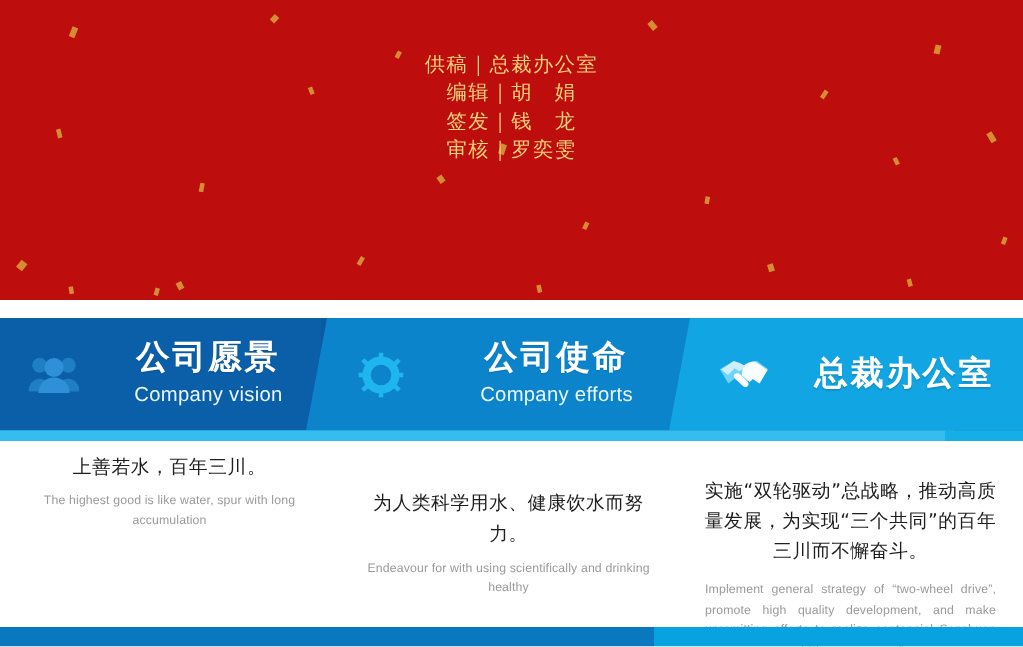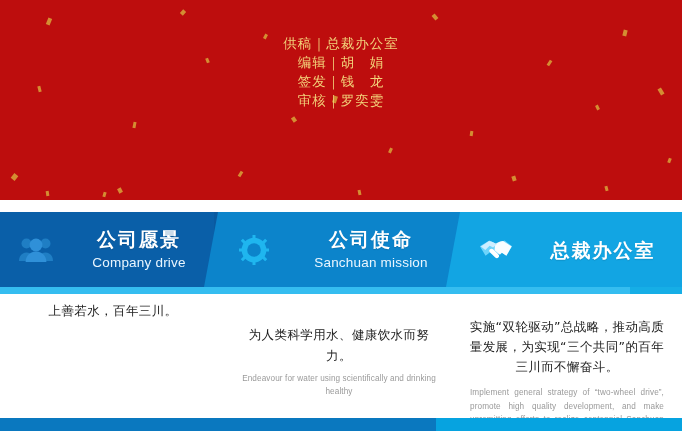--- a/index.html
+++ b/index.html
@@ -47,21 +47,21 @@
   .p3 .panel-inner{padding-left:28px;}
 
   .p-icon{
     flex:0 0 auto;width:44px;height:40px;display:flex;
     align-items:center;justify-content:center;margin-right:6px;
   }
   .p-icon svg{display:block;}
 
   .p-text{display:flex;flex-direction:column;align-items:center;flex:1 1 auto;}
   .p-title{
-    color:#ffffff;font-size:19px;font-weight:bold;letter-spacing:2px;
+    color:#ffffff;font-size:22px;font-weight:bold;letter-spacing:2px;
     line-height:24px;font-family:"DejaVu Sans","Liberation Sans",sans-serif;
     text-shadow:0 1px 1px rgba(0,0,0,.12);
   }
   .p-sub{
     color:#eaf6ff;font-size:13.5px;line-height:20px;margin-top:2px;
     font-family:"Liberation Sans",sans-serif;letter-spacing:.2px;
   }
 
   
   .panel-underline{
@@ -147,21 +147,21 @@
             <circle cx="7.5" cy="6.5" r="5" fill="#1f7ec4"></circle>
             <circle cx="26.5" cy="6.5" r="5" fill="#1f7ec4"></circle>
             <path d="M0 24c0-5.2 3.4-8.5 7.5-8.5S15 18.8 15 24z" fill="#1f7ec4"></path>
             <path d="M19 24c0-5.2 3.4-8.5 7.5-8.5S34 18.8 34 24z" fill="#1f7ec4"></path>
             <circle cx="17" cy="8" r="6.4" fill="#2f90d8"></circle>
             <path d="M6.6 25c0-6.2 4.6-10.4 10.4-10.4S27.4 18.8 27.4 25z" fill="#2f90d8"></path>
           </svg>
         </span>
         <span class="p-text">
           <span class="p-title">公司愿景</span>
-          <span class="p-sub">Company drive</span>
+          <span class="p-sub">Company vision</span>
         </span>
       </div>
     </div>
 
     <div class="panel p2">
       <div class="panel-inner">
         <span class="p-icon">
           <svg width="30" height="30" viewBox="0 0 32 32" aria-hidden="true">
             <g fill="#1fb6ef">
               <circle cx="16" cy="16" r="13.2"></circle>
@@ -174,21 +174,21 @@
               <rect x="3.2" y="4.4" width="3.2" height="5" transform="rotate(-45 4.8 6.9)"></rect>
               <rect x="25.6" y="4.4" width="3.2" height="5" transform="rotate(45 27.2 6.9)"></rect>
               <rect x="3.2" y="22.6" width="3.2" height="5" transform="rotate(45 4.8 25.1)"></rect>
               <rect x="25.6" y="22.6" width="3.2" height="5" transform="rotate(-45 27.2 25.1)"></rect>
             </g>
             <circle cx="16" cy="16" r="7.3" fill="#0c84cb"></circle>
           </svg>
         </span>
         <span class="p-text">
           <span class="p-title">公司使命</span>
-          <span class="p-sub">Sanchuan mission</span>
+          <span class="p-sub">Company efforts</span>
         </span>
       </div>
     </div>
 
     <div class="panel p3">
       <div class="panel-inner">
         <span class="p-icon">
           <svg width="36" height="26" viewBox="0 0 38 26" aria-hidden="true">
             <path d="M2 9 L12 3 L20 7 L28 3 L36 9 L30 19 L24 15 L19 20 L13 15 L8 19 Z" fill="#7fdcff" opacity=".85"></path>
             <path d="M18 7c2.6-2.1 5.4-3.3 8.5-3.6l9 6-5.6 9.6-4.6-3.2-2.2 2.1-5.6-4.6z" fill="#ffffff" opacity=".95"></path>
@@ -205,25 +205,26 @@
 
   <div class="panel-underline">
     <span class="seg-a"></span>
     <span class="seg-b"></span>
   </div>
 
   <div class="cols">
 
     <div class="col c1">
       <div class="cn">上善若水，百年三川。</div>
+      <div class="en">The highest good is like water, spur with long accumulation</div>
     </div>
 
     <div class="col c2">
       <div class="cn">为人类科学用水、健康饮水而努力。</div>
-      <div class="en">Endeavour for water using scientifically and drinking healthy</div>
+      <div class="en">Endeavour for with using scientifically and drinking healthy</div>
     </div>
 
     <div class="col c3">
       <div class="cn">实施“双轮驱动”总战略，推动高质量发展，为实现“三个共同”的百年三川而不懈奋斗。</div>
       <div class="en">Implement general strategy of “two-wheel drive”, promote high quality development, and make unremitting efforts to realize centennial Sanchuan of “three commons”.</div>
     </div>
   </div>
 
   <div class="bottom">
     <span class="b1"></span>

